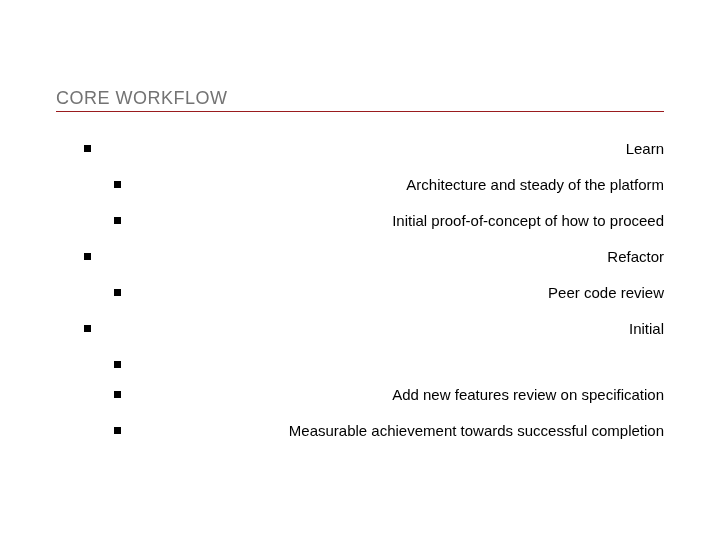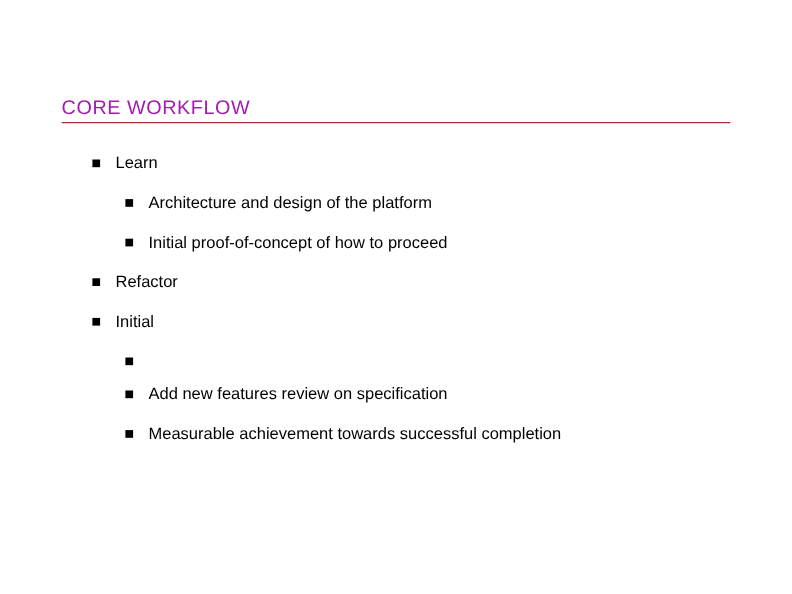--- a/index.html
+++ b/index.html
@@ -7,36 +7,37 @@
       width: 720px;
       height: 540px;
       background: #ffffff;
       font-family: Arial, Helvetica, sans-serif;
       padding: 88px 56px 0 56px;
       color: #000000;
     }
     .title {
       font-size: 18px;
       font-weight: normal;
-      color: #a21caf;
+      color: #737373;
       border-bottom: 1.5px solid #9a1b1e;
       padding-bottom: 2px;
       margin-bottom: 28px;
       letter-spacing: 0.5px;
     }
     ul { list-style: none; }
     .lvl1 { padding-left: 28px; }
     .lvl1 > li { margin-bottom: 18px; }
     .lvl2 { padding-left: 30px; margin-top: 18px; }
     .lvl2 > li { margin-bottom: 18px; }
     .item {
       display: flex;
       align-items: flex-start;
       font-size: 15px;
       line-height: 1.2;
+      justify-content: space-between;
     }
     .bullet {
       width: 7px;
       height: 7px;
       background: #000000;
       flex-shrink: 0;
       margin-right: 14px;
       margin-top: 5px;
     }
   </style>
@@ -47,34 +48,38 @@
 
 <ul class="lvl1">
   <li>
     <div class="item">
       <span class="bullet"></span>
       <span>Learn</span>
     </div>
     <ul class="lvl2">
       <li class="item">
         <span class="bullet"></span>
-        <span>Architecture and design of the platform</span>
+        <span>Architecture and steady of the platform</span>
       </li>
       <li class="item">
         <span class="bullet"></span>
         <span>Initial proof-of-concept of how to proceed</span>
       </li>
     </ul>
   </li>
   <li>
     <div class="item">
       <span class="bullet"></span>
       <span>Refactor</span>
     </div>
     <ul class="lvl2">
+      <li class="item">
+        <span class="bullet"></span>
+        <span>Peer code review</span>
+      </li>
     </ul>
   </li>
   <li>
     <div class="item">
       <span class="bullet"></span>
       <span>Initial</span>
     </div>
     <ul class="lvl2">
       <li class="item">
         <span class="bullet"></span>

